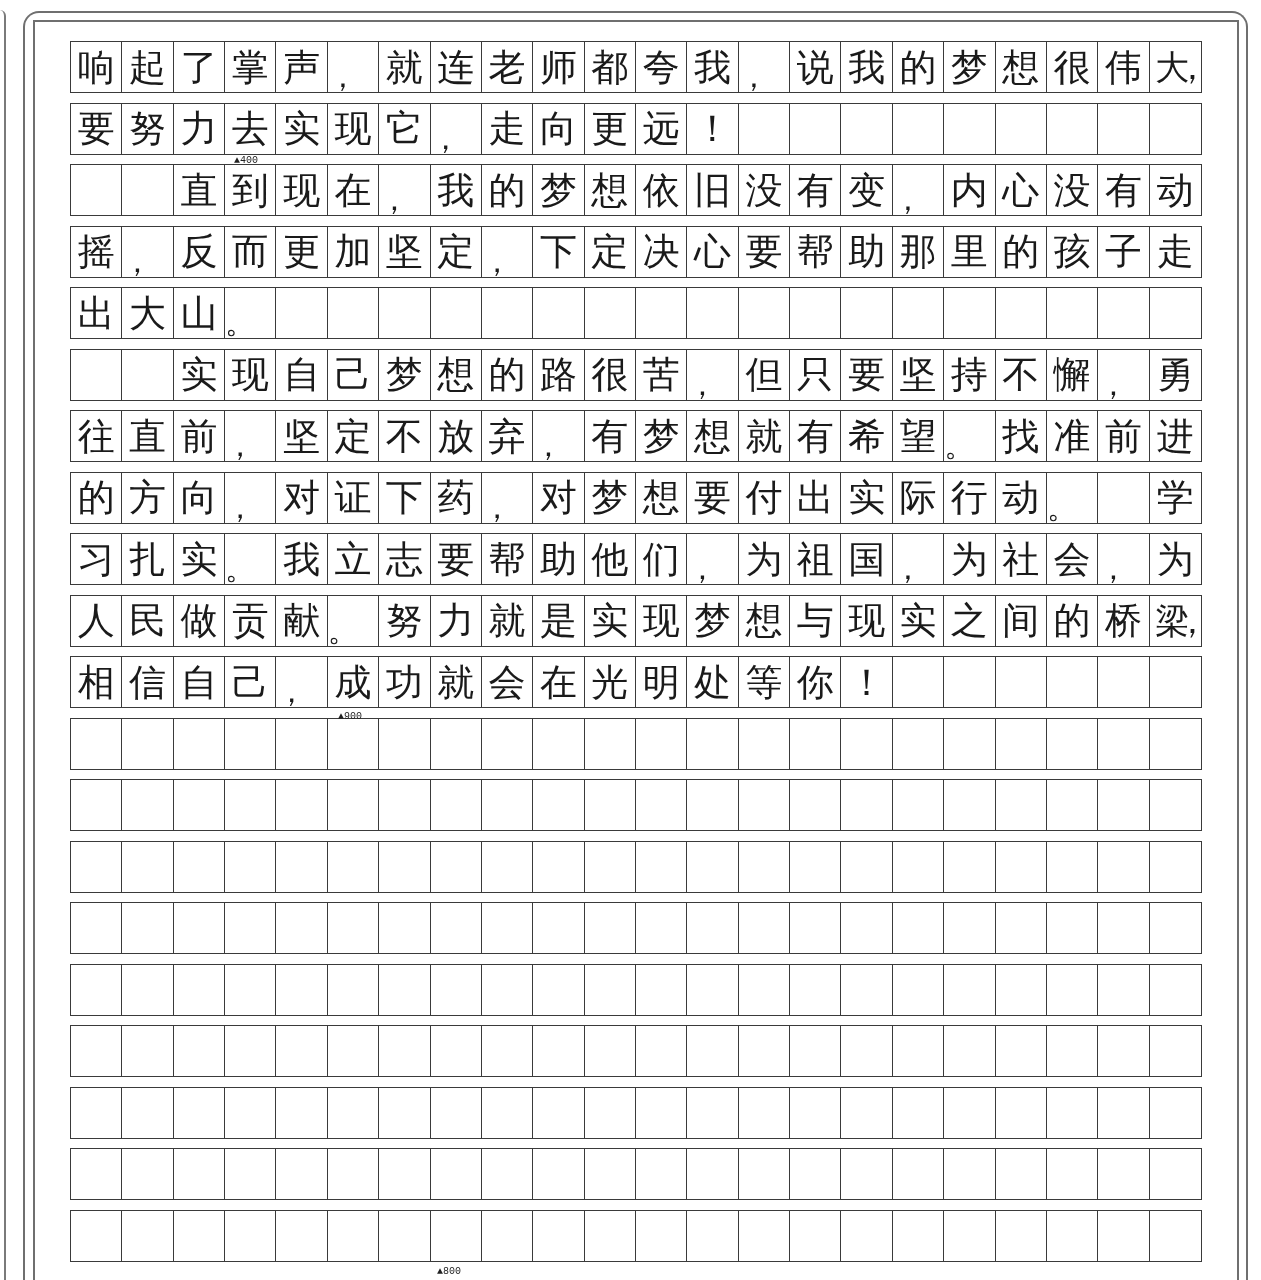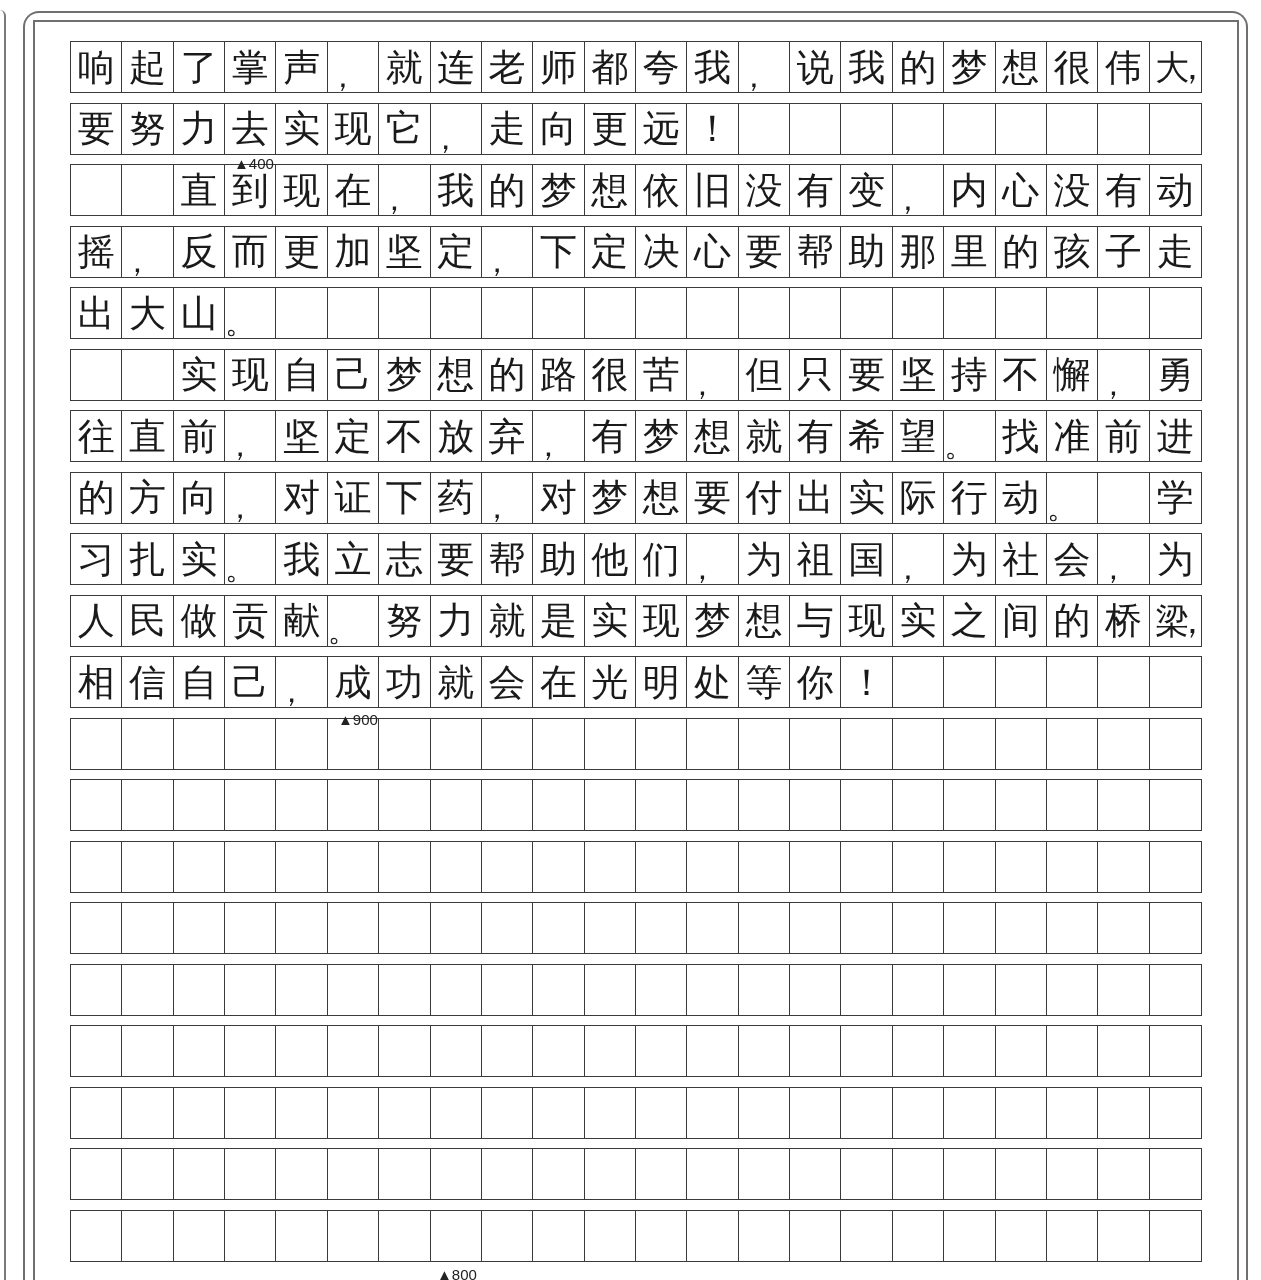--- a/index.html
+++ b/index.html
@@ -29,21 +29,21 @@
     }
     .cell {
       border-right: 1.5px solid #3a3a3a; box-sizing: border-box;
       display: flex; align-items: center; justify-content: center;
       font-family: "DejaVu Serif", serif; font-size: 37px; color: #1a1a1a;
       line-height: 1; overflow: visible; white-space: nowrap;
     }
     .cell:last-child { border-right: none; }
 
     .marker {
-      position: absolute; font-family: Liberation Sans, sans-serif; font-size: 15px; color: #222;
+      position: absolute; font-family: Liberation Mono, monospace; font-size: 10px; color: #222;
       white-space: nowrap;
     }
   </style>
 </head>
 <body>
 
 <div class="left-sliver"></div>
 <div class="sheet-outer"></div>
 <div class="sheet-inner"></div>
 

